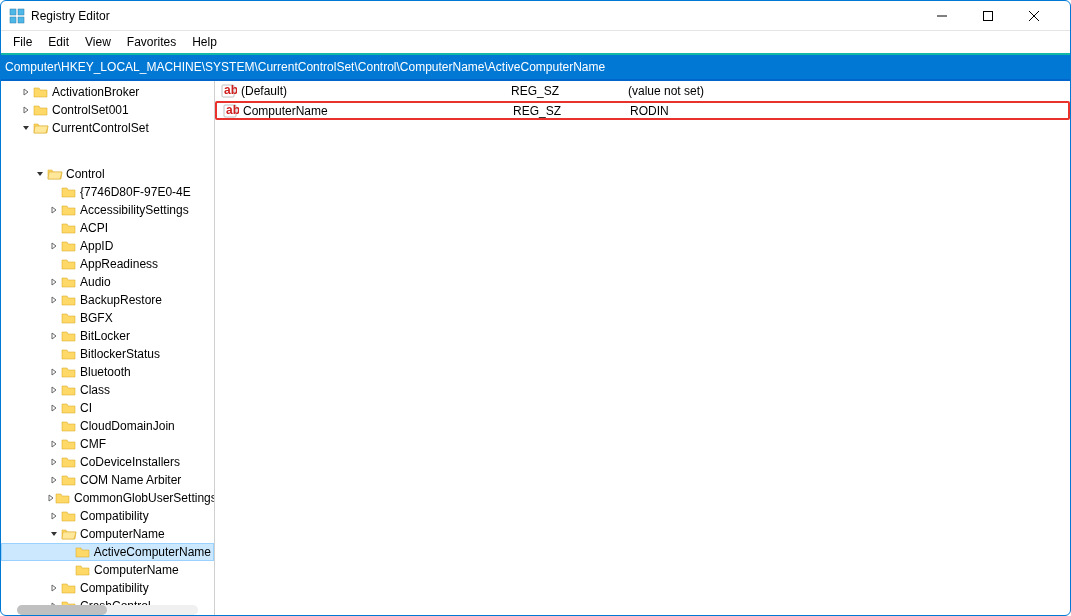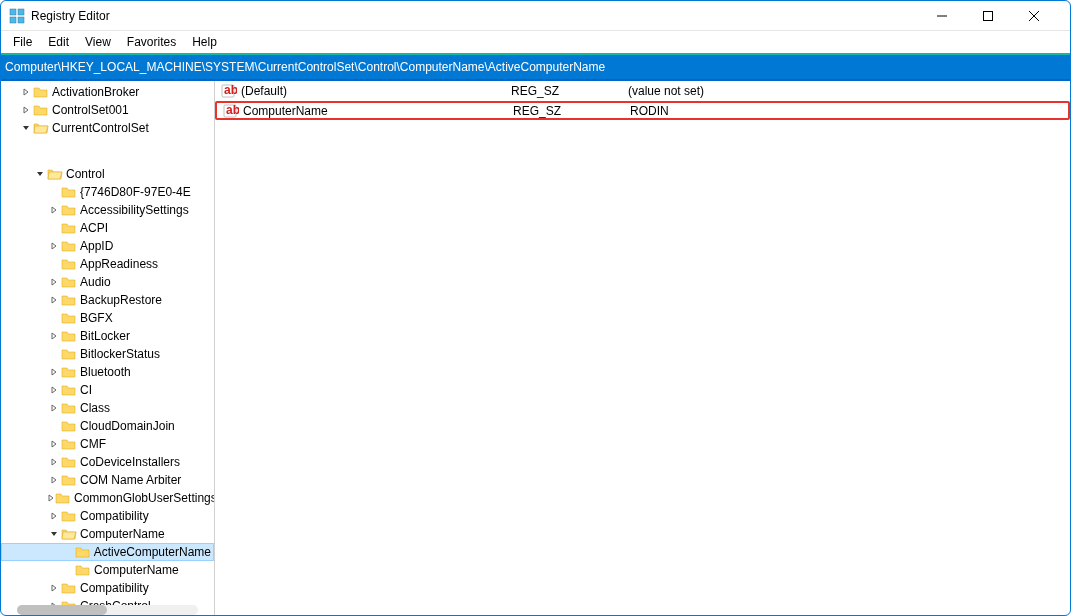--- a/index.html
+++ b/index.html
@@ -279,34 +279,34 @@
           <span class="expander">
             <svg width="8" height="8" viewBox="0 0 8 8">
               <path d="M2 1 L6 4 L2 7 Z" fill="none" stroke="#666" stroke-width="1"></path>
             </svg>
           </span>
           <span class="folder-icon">
             <svg width="16" height="14" viewBox="0 0 16 14">
               <path d="M1 3 L1 12 L14 12 L14 5 L7 5 L6 3 Z" fill="#ffd968" stroke="#d4a017" stroke-width="0.5"></path>
             </svg>
           </span>
+          <span class="label">Class</span>
+        </div>
+        <div class="tree-item indent-2">
+          <span class="expander">
+            <svg width="8" height="8" viewBox="0 0 8 8">
+              <path d="M2 1 L6 4 L2 7 Z" fill="none" stroke="#666" stroke-width="1"></path>
+            </svg>
+          </span>
+          <span class="folder-icon">
+            <svg width="16" height="14" viewBox="0 0 16 14">
+              <path d="M1 3 L1 12 L14 12 L14 5 L7 5 L6 3 Z" fill="#ffd968" stroke="#d4a017" stroke-width="0.5"></path>
+            </svg>
+          </span>
           <span class="label">CI</span>
-        </div>
-        <div class="tree-item indent-2">
-          <span class="expander">
-            <svg width="8" height="8" viewBox="0 0 8 8">
-              <path d="M2 1 L6 4 L2 7 Z" fill="none" stroke="#666" stroke-width="1"></path>
-            </svg>
-          </span>
-          <span class="folder-icon">
-            <svg width="16" height="14" viewBox="0 0 16 14">
-              <path d="M1 3 L1 12 L14 12 L14 5 L7 5 L6 3 Z" fill="#ffd968" stroke="#d4a017" stroke-width="0.5"></path>
-            </svg>
-          </span>
-          <span class="label">Class</span>
         </div>
         <div class="tree-item indent-2">
           <span class="expander"></span>
           <span class="folder-icon">
             <svg width="16" height="14" viewBox="0 0 16 14">
               <path d="M1 3 L1 12 L14 12 L14 5 L7 5 L6 3 Z" fill="#ffd968" stroke="#d4a017" stroke-width="0.5"></path>
             </svg>
           </span>
           <span class="label">CloudDomainJoin</span>
         </div>

